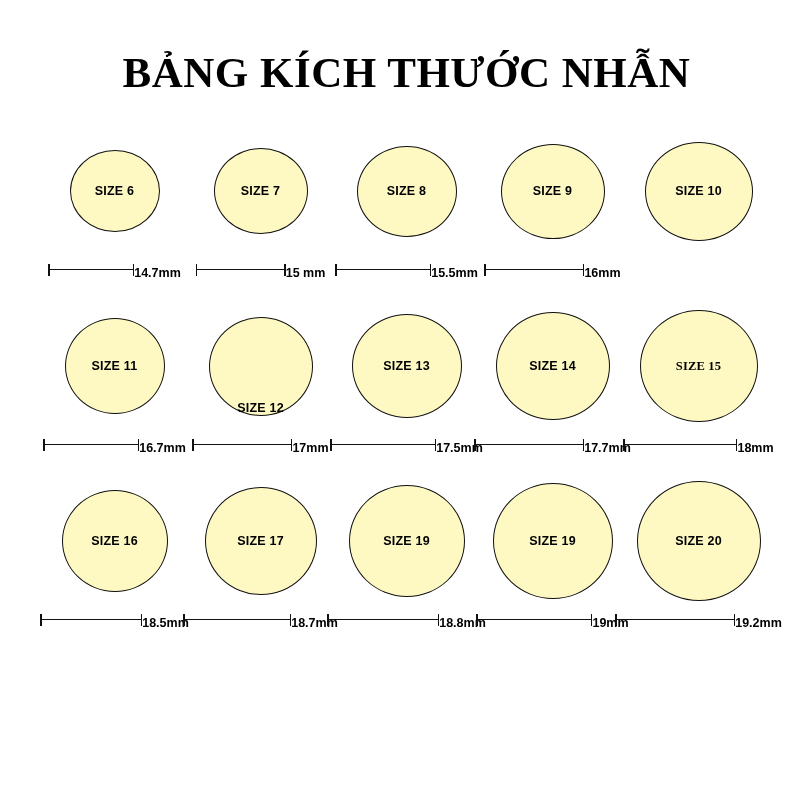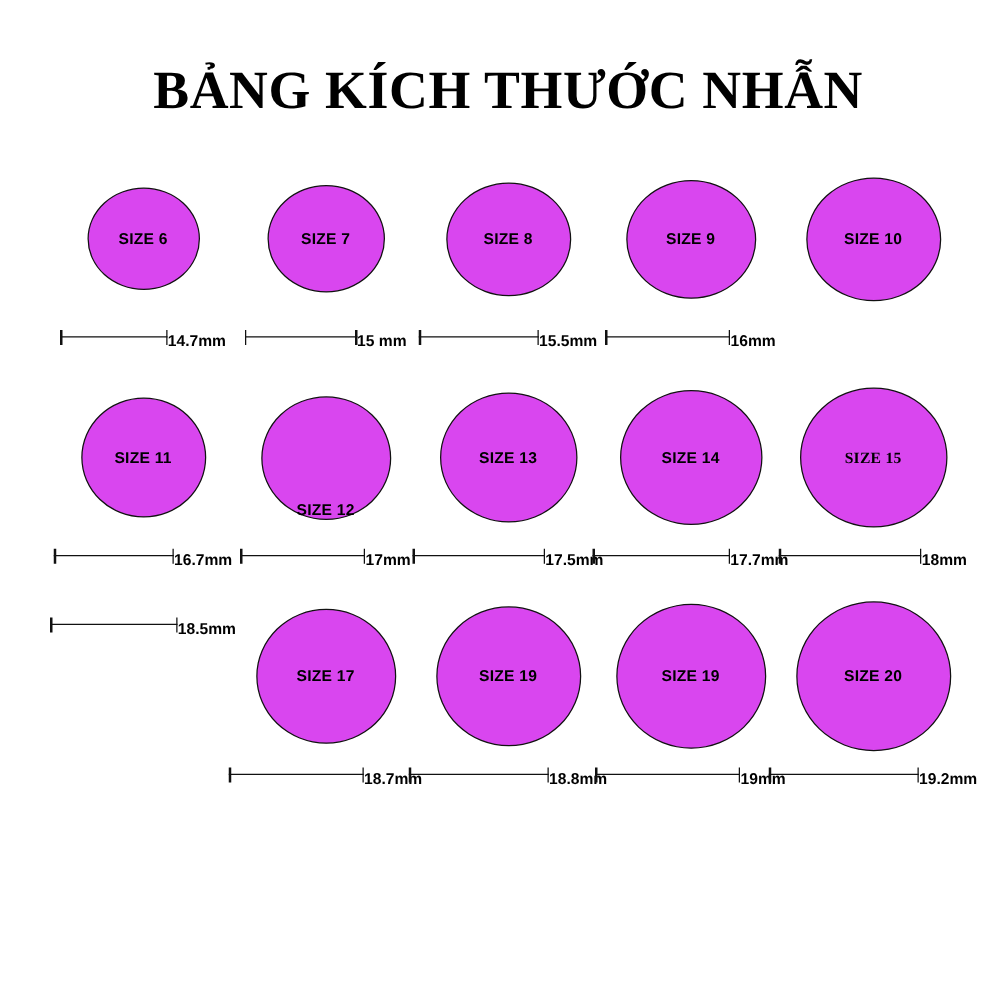--- a/index.html
+++ b/index.html
@@ -52,21 +52,21 @@
     align-items: center;
     justify-content: center;
   }
   .ring {
     border: 1.6px solid #111;
     border-radius: 50%;
     display: flex;
     align-items: center;
     justify-content: center;
     box-sizing: border-box;
-    background: #d946ef;
+    background: #fef9c3;
   }
   .ring-label {
     font-size: 12.5px;
     font-weight: bold;
     letter-spacing: 0.2px;
     color: #000;
     white-space: nowrap;
   }
   .measure {
     margin-top: 8px;
@@ -237,20 +237,25 @@
             <div class="bar-holder">
               <div class="bar" style="width: 114px;"></div>
             </div>
             <div class="mm">18mm</div>
           </div>
         </div>
       </div>
     <div class="row-gap"></div>
     <div class="row">
         <div class="cell">
+          <div class="ring-wrap">
+            <div class="ring" style="width: 106px; height: 102px;">
+              <span class="ring-label">SIZE 16</span>
+            </div>
+          </div>
           <div class="measure">
             <div class="bar-holder">
               <div class="bar" style="width: 102px;"></div>
             </div>
             <div class="mm">18.5mm</div>
           </div>
         </div>
         <div class="cell">
           <div class="ring-wrap">
             <div class="ring" style="width: 112px; height: 108px;">

